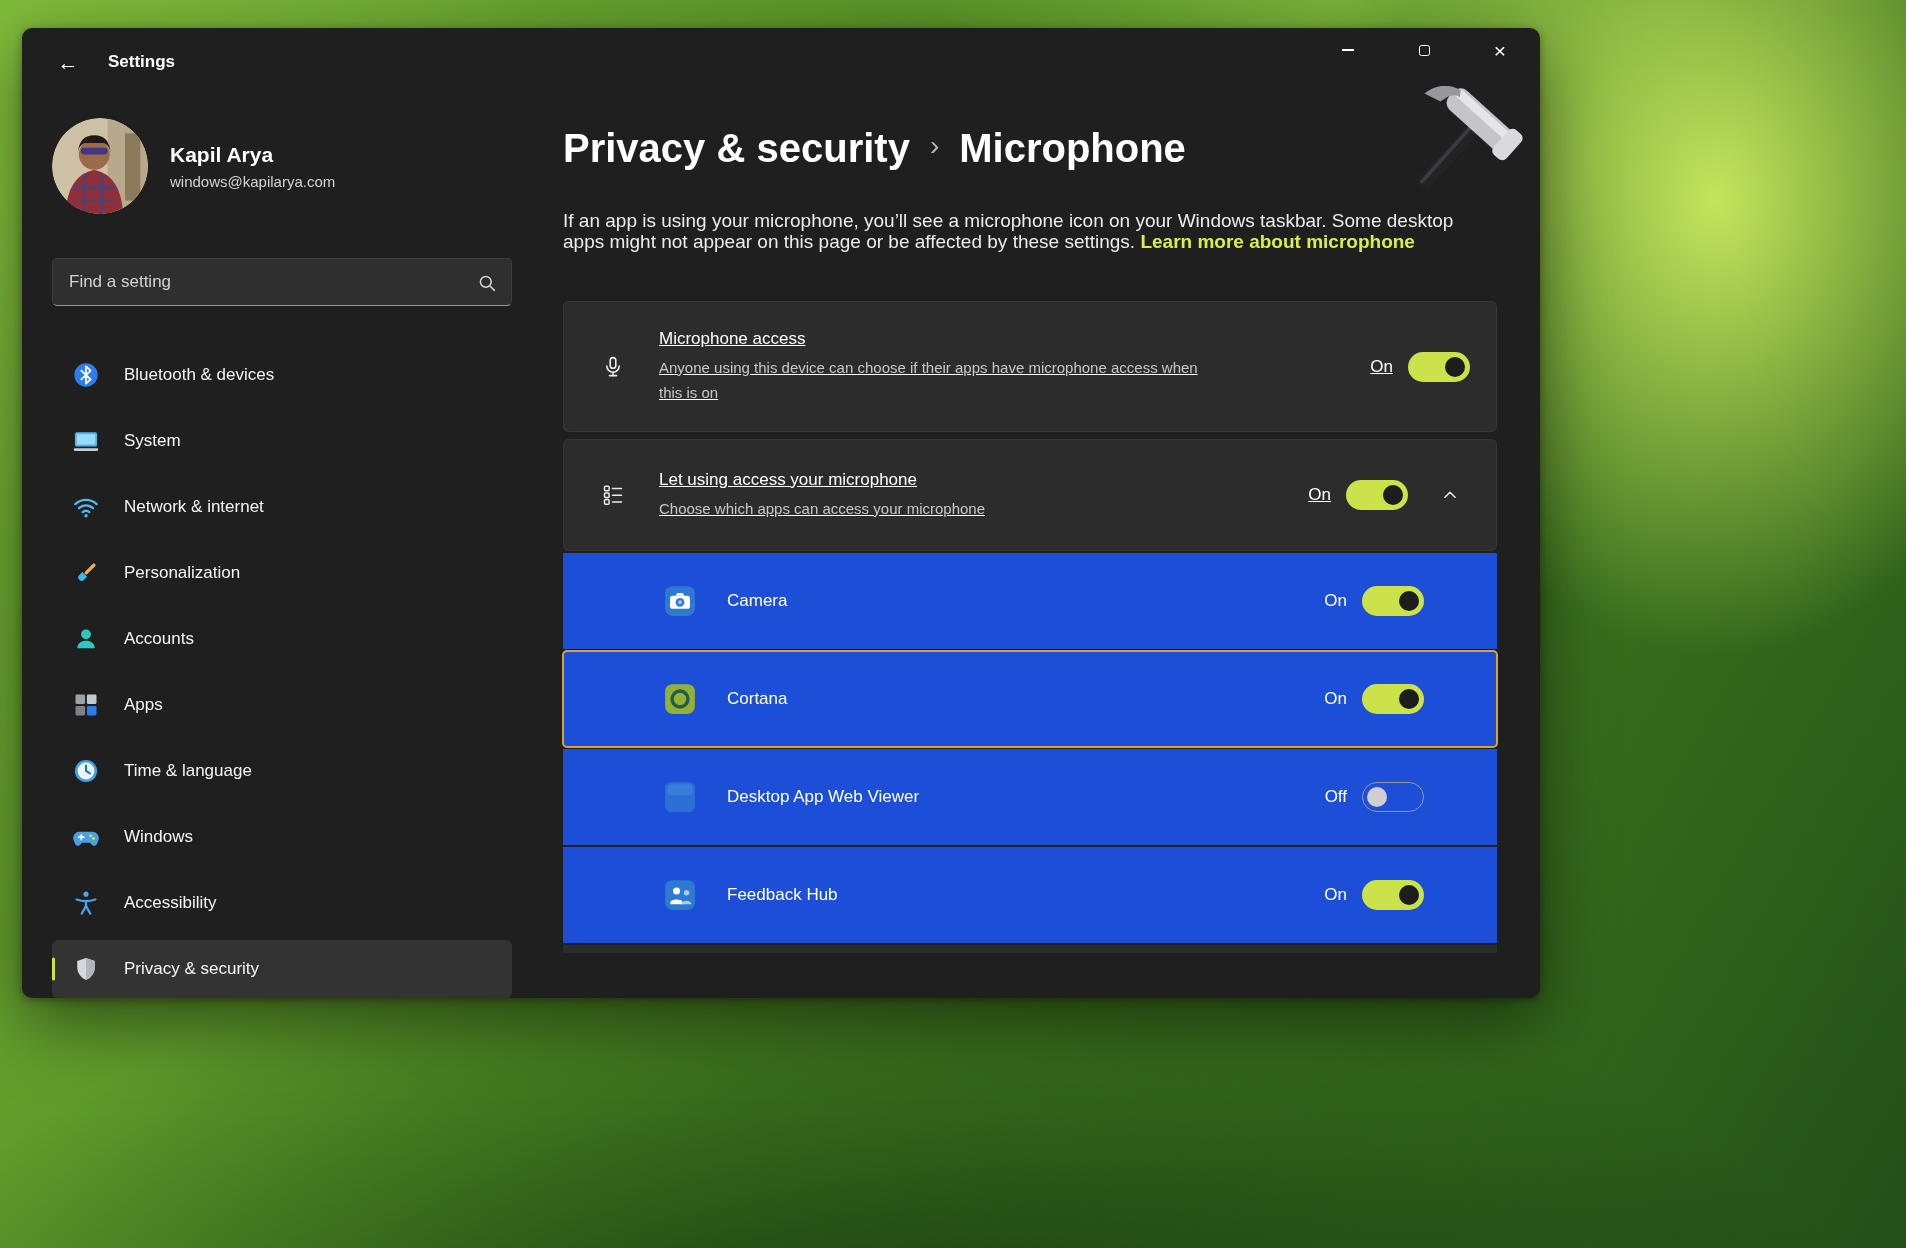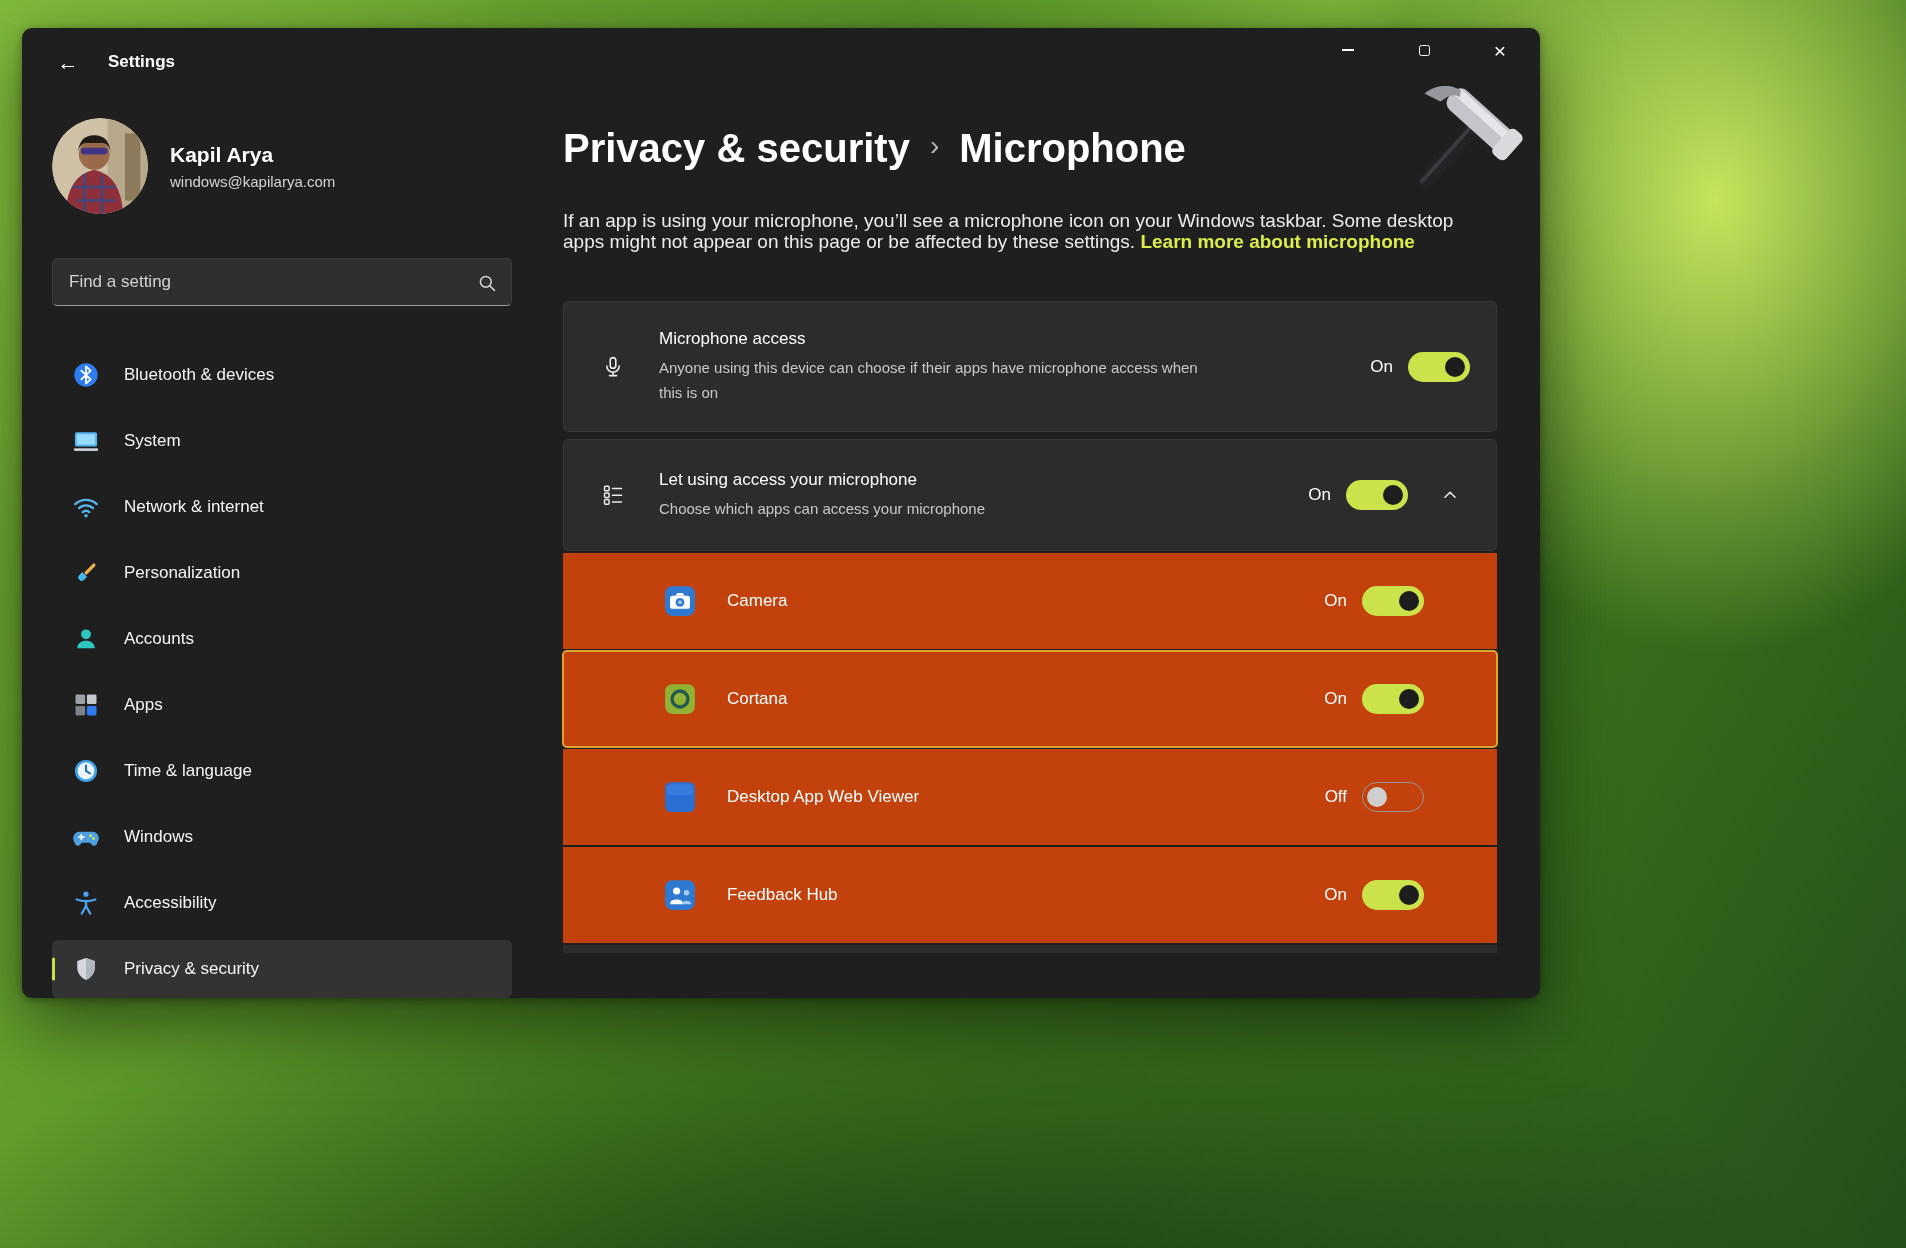--- a/index.html
+++ b/index.html
@@ -55,38 +55,38 @@
   .nav-icon{ width:28px; height:28px; flex:none; }
   .nav-label{ margin-left:24px; font-size:17px; color:#f5f5f5; white-space:nowrap; }
   
   .hammer{ position:absolute; right:14px; top:58px; width:134px; height:142px; z-index:4; }
   .breadcrumb{ font-size:40px; line-height:48px; font-weight:600; display:flex; align-items:center; }
   .breadcrumb .sep{ font-size:28px; font-weight:400; color:#b8b8b8; margin:0 20px; transform:translateY(-2px); }
   .breadcrumb .parent{ cursor:pointer; }
   .intro{ margin-top:38px; max-width:934px; font-size:19px; line-height:21px; color:#ececec; }
   .intro .link{ color:var(--link,#dced4b); font-weight:700; cursor:pointer; text-decoration:none; }
   .card{ display:flex; align-items:center; width:934px; background:#2c2c2c;
-    border:1px solid rgba(255,255,255,.055); border-radius:6px; padding:0 26px 0 37px; }
+    border:1px solid rgba(255,255,255,.055); border-radius:6px; padding:0 26px 0 37px;text-decoration:underline; }
   .card.first{ margin-top:49px; height:131px; }
   .card.expander{ margin-top:7px; height:112px; cursor:pointer; }
   .card-icon{ width:24px; height:24px; flex:none; }
   .card-text{ margin-left:34px; flex:1; min-width:0; }
   .card-title{ font-size:17px; color:#fff; }
   .card-desc{ font-size:15px; line-height:25px; color:#c9c9c9; margin-top:6px; max-width:540px; }
   .state{ font-size:17px; color:#fff; margin-right:15px; flex:none; }
   .toggle{ position:relative; width:62px; height:30px; border-radius:16px; flex:none; cursor:pointer; }
   .toggle.on{ background:var(--accent,#cbe24b); }
   .toggle.on .knob{ position:absolute; right:5px; top:5px; width:20px; height:20px; border-radius:50%; background:#1d1d1d; }
   .toggle.off{ border:1px solid #969696; background:transparent; }
   .toggle.off .knob{ position:absolute; left:4px; top:3.6px; width:20px; height:20px; border-radius:50%; background:#cfcfcf; }
   .expander .chev-btn{ margin-left:22px; width:40px; height:40px; flex:none; background:none; border:none;
     border-radius:5px; cursor:pointer; display:flex; align-items:center; justify-content:center; }
   .expander .chev-btn svg{ width:22px; height:22px; }
   .app-rows{ margin-top:2px; width:934px; }
-  .app-row{ display:flex; align-items:center; height:96px; background:#c2410c; margin-bottom:2px;
+  .app-row{ display:flex; align-items:center; height:96px; background:#1d4ed8; margin-bottom:2px;
     padding:0 73px 0 100px; position:relative; }
   .app-row.focused{ outline:2px solid var(--focus-ring,#dba32f); outline-offset:-1px; border-radius:4px; z-index:2; }
   .app-icon{ width:34px; height:34px; flex:none; }
   .app-icon svg{ width:34px; height:34px; display:block; }
   .app-name{ margin-left:30px; font-size:17px; color:#fff; flex:1; }
   .row-sliver{ height:8px; background:#2c2c2c; width:934px; }
   button{ font-family:inherit; }
 </style>
 </head>
 <body>

